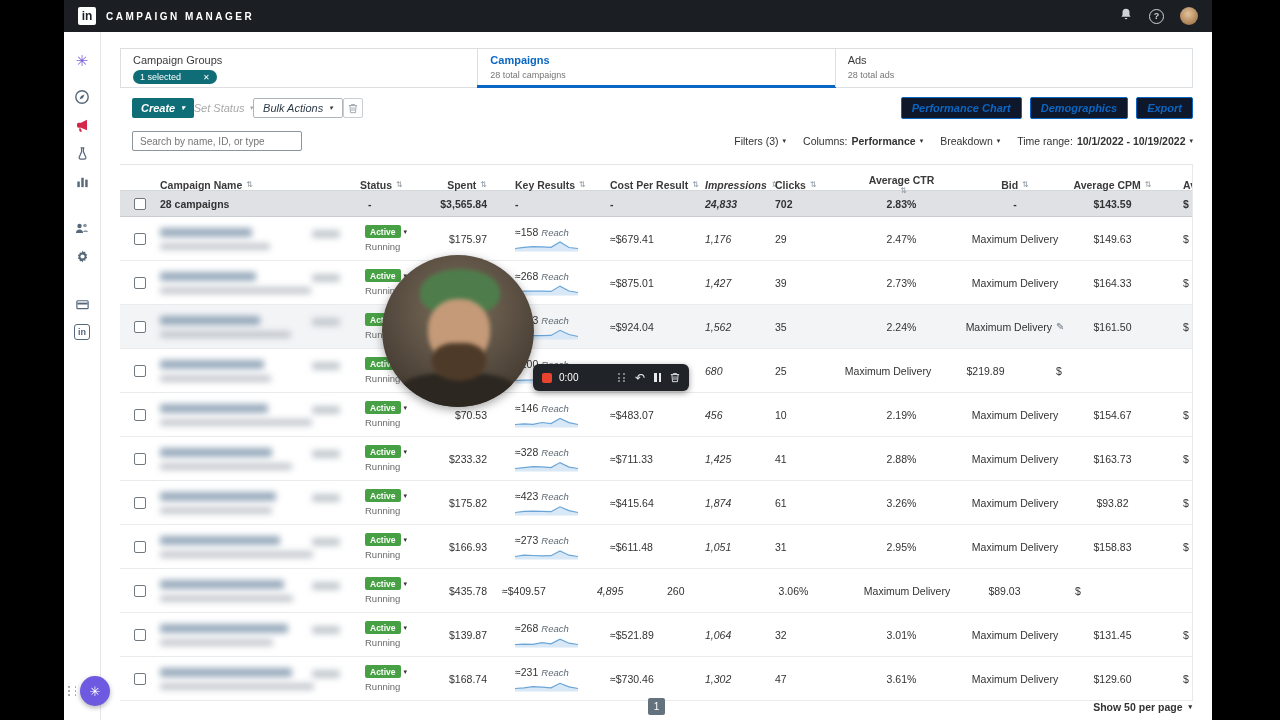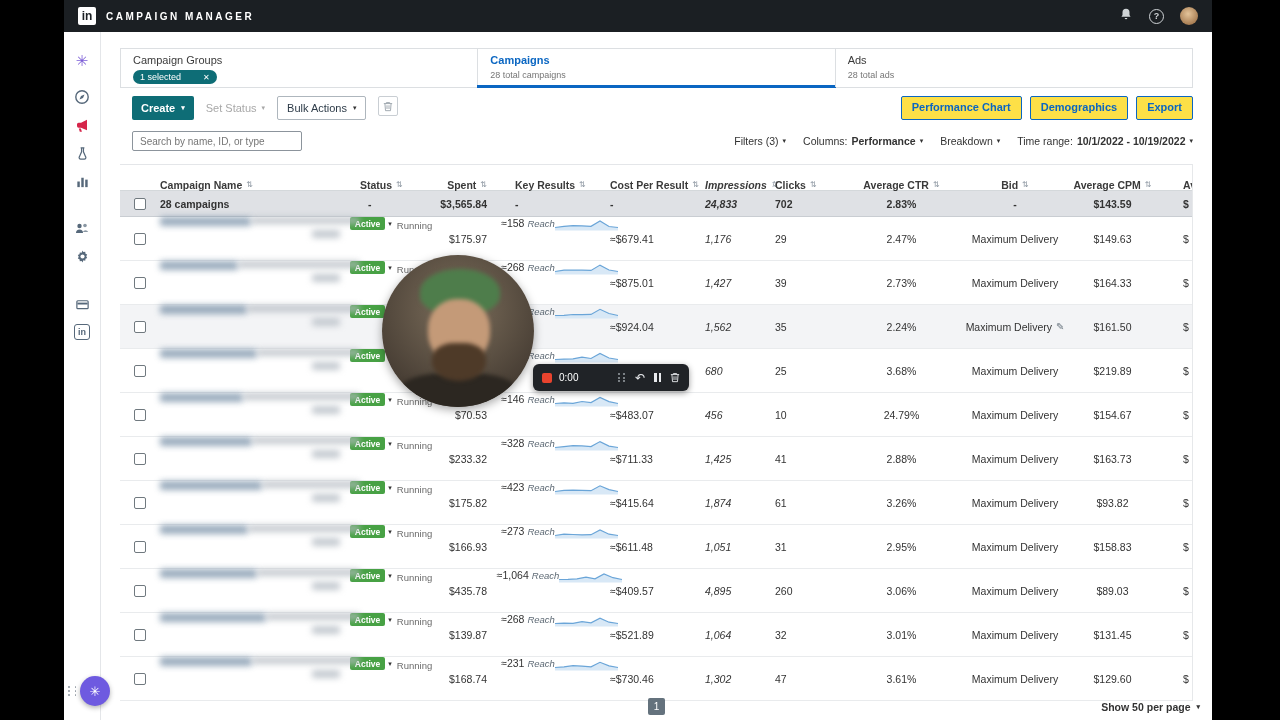--- a/index.html
+++ b/index.html
@@ -31,76 +31,76 @@
   .tabs { margin:16px 19px 0; height:40px; border:1px solid #dcdfe2; display:flex; }
   .tab { flex:1; padding:5px 12px 4px; border-left:1px solid #dcdfe2; position:relative; cursor:pointer; }
   .tab:first-child { border-left:none; }
   .tab-label { font-size:11px; color:#3a3a3a; }
   .tab.active .tab-label { color:#0a66c2; font-weight:700; }
   .tab-sub { font-size:9px; color:#767676; margin-top:4px; }
   .tab.active::after { content:""; position:absolute; left:-1px; right:-1px; bottom:-1px; height:3px; background:#0a66c2; }
   .chip { display:inline-flex; align-items:center; gap:22px; background:#0e6d76; color:#fff; font-size:9px; border-radius:8px; padding:2px 7px; margin-top:2px; }
   .chip-x { font-size:8px; cursor:pointer; }
 
-  .toolbar { margin:8px 19px 0; padding-left:12px; display:flex; gap:12px; height:24px; }
+  .toolbar { margin:8px 19px 0; padding-left:12px; display:flex; align-items:center; gap:0; height:24px;font-style:italic; }
   .btn-create { background:#0e6d76; color:#fff; font-size:11px; font-weight:700; border-radius:2px; padding:4px 9px; display:flex; gap:6px; align-items:center; cursor:pointer; }
   .btn-disabled { color:#a8a8a8; font-size:11px; display:flex; gap:5px; align-items:center; }
   .btn-outline-gray { border:1px solid #aeb6bd; border-radius:2px; background:#fff; color:#2d3b48; font-size:11px; padding:3px 9px; display:flex; gap:6px; align-items:center; cursor:pointer; }
   .btn-icon { width:20px; height:20px; border:1px solid #c9ced3; border-radius:2px; background:#fff; color:#9aa3ab; display:flex; align-items:center; justify-content:center; }
   .toolbar-right { margin-left:auto; display:flex; gap:8px; }
-  .btn-outline-blue { border:1px solid #0a66c2; color:#0a66c2; background:#fde047; font-size:11px; font-weight:700; border-radius:2px; padding:4px 10px; cursor:pointer; }
+  .btn-outline-blue { border:1px solid #0a66c2; color:#0a66c2; background:#0f172a; font-size:11px; font-weight:700; border-radius:2px; padding:4px 10px; cursor:pointer; }
 
   .filterbar { margin:10px 19px 0; padding-left:12px; display:flex; align-items:center; height:22px; }
   .search-input { width:170px; height:20px; border:1px solid #8c949c; border-radius:2px; font-size:10px; padding:0 7px; color:#333; font-family:"Liberation Sans",sans-serif; }
   .filter-right { margin-left:auto; display:flex; gap:17px; align-items:center; font-size:10.5px; color:#333; }
   .fitem { display:flex; align-items:center; gap:4px; cursor:pointer; white-space:nowrap; }
   .fitem b { font-weight:700; }
   .caret { font-size:7px; color:#333; }
 
   
   .table-wrap { margin:12px 0 0 19px; width:1073px; overflow:hidden; border-right:1px solid #e6e8ea; }
   .trow { display:flex; align-items:center; width:1140px; }
   .cell { flex:0 0 auto; display:flex; align-items:center; white-space:nowrap; height:100%; }
   .c0{width:32px;} .c1{width:208px;padding-left:8px;position:relative;} .c2{width:57px;}
   .c3{width:80px;justify-content:flex-end;padding-right:10px;}
   .c4{width:108px;padding-left:18px;} .c5{width:100px;padding-left:5px;}
   .c6{width:70px;justify-content:flex-start;padding-right:13px;font-style:italic;}
   .c7{width:63px;justify-content:flex-start;padding-right:8px;}
-  .c8{width:127px;justify-content:center;} .c9{width:100px;justify-content:center;}
+  .c8{width:127px;justify-content:center;flex-direction:column;} .c9{width:100px;justify-content:center;}
   .c10{width:95px;justify-content:center;} .c11{width:100px;padding-left:23px;}
 
   .thead { height:27px; border-top:1px solid #e4e6e9; border-bottom:1px solid #d4d8db; }
   .thead .cell { font-size:10.5px; font-weight:700; color:#3a3a3a; cursor:pointer;margin-top:14px; }
   .sort { font-size:8px; color:#8b95a0; margin-left:4px; font-weight:400; }
 
   .tsummary { height:26px; background:#dfe1e5; border-bottom:1px solid #c9cdd2; font-size:10.5px; font-weight:700; }
   .drow { height:44px; border-bottom:1px solid #e9ebed; font-size:10.5px; background:#fff; }
   .drow.hl { background:#f3f4f6; }
 
   .cb { width:12px; height:12px; border:1px solid #70797f; border-radius:2px; background:#fff; margin-left:14px; cursor:pointer; }
 
-  .namecell, .statuscell, .krcell { flex-direction:row; align-items:flex-start; justify-content:center; }
+  .namecell, .statuscell, .krcell { flex-direction:column; align-items:flex-start; justify-content:center; }
   .bar1 { display:block; height:9px; background:#6d87a0; border-radius:2px; filter:blur(3px); opacity:.7; margin-bottom:6px; }
   .bar2 { display:block; height:7px; background:#b6bcc3; border-radius:2px; filter:blur(3px); opacity:.8; }
   .blob { position:absolute; left:160px; top:13px; width:28px; height:8px; background:#c3c9cf; border-radius:2px; filter:blur(3px); }
 
   .badge-row { display:flex; align-items:center; gap:3px; margin-left:5px; }
   .badge { background:#47a144; color:#fff; font-size:8.5px; font-weight:700; padding:1.5px 5px; border-radius:2px; }
   .badge-caret { font-size:7px; color:#333; cursor:pointer; }
   .state { font-size:9.5px; color:#6b6b6b; margin:3px 0 0 5px; }
 
   .kr-line { font-size:10.5px; }
   .kr-unit { font-style:italic; font-size:9.5px; color:#5e6a75; margin-left:3px; }
   .spark { line-height:0; margin-top:1px; }
   .bid-edit { font-size:10px; color:#6b7780; margin-left:4px; cursor:pointer; }
 
   
   .pagination { position:absolute; left:19px; bottom:5px; width:1073px; display:flex; justify-content:center; }
   .page-btn { min-width:17px; height:17px; background:#64727d; color:#fff; font-size:10px; display:flex; align-items:center; justify-content:center; border-radius:2px; cursor:pointer; }
-  .page-size { position:absolute; right:12px; bottom:7px; font-size:10.5px; font-weight:700; color:#333; display:flex; gap:6px; align-items:center; cursor:pointer; }
+  .page-size { position:absolute; right:20px; bottom:7px; font-size:10.5px; font-weight:700; color:#333; display:flex; gap:6px; align-items:center; cursor:pointer; }
 
   
   .webcam { position:absolute; left:318px; top:255px; width:152px; height:152px; border-radius:50%; overflow:hidden; z-index:25;
     background:radial-gradient(circle at 50% 35%, #7d6f5c, #4a4036 70%, #332c24); box-shadow:0 3px 10px rgba(0,0,0,.35); }
   .wc-beanie { position:absolute; left:38px; top:14px; width:80px; height:46px; background:#4e7d4b; border-radius:50% 50% 42% 42%; filter:blur(2px); }
   .wc-face { position:absolute; left:46px; top:44px; width:62px; height:64px; background:#c49a78; border-radius:46%; filter:blur(2px); }
   .wc-beard { position:absolute; left:50px; top:88px; width:54px; height:38px; background:#4e3a28; border-radius:40% 40% 50% 50%; filter:blur(2px); }
   .wc-body { position:absolute; left:18px; top:118px; width:116px; height:40px; background:#2c2721; border-radius:40% 40% 0 0; filter:blur(2px); }
 
   .recorder { position:absolute; left:469px; top:364px; width:156px; height:27px; background:#202327; border-radius:6px;
@@ -521,23 +521,20 @@
     </div>
     <div class="cell c5">
               <span class="cost"></span>
             </div>
     <div class="cell c6">
               <span class="imp">680</span>
             </div>
     <div class="cell c7">
               <span class="clk">25</span>
             </div>
-    <div class="cell c8">
-              <span class="ctr">3.68%</span>
-            </div>
     <div class="cell c9">
       <span class="bid">Maximum Delivery</span>
 
     </div>
     <div class="cell c10">
               <span class="cpm">$219.89</span>
             </div>
     <div class="cell c11">
               <span class="extra">$</span>
             </div>
@@ -571,21 +568,21 @@
     <div class="cell c5">
               <span class="cost">≈$483.07</span>
             </div>
     <div class="cell c6">
               <span class="imp">456</span>
             </div>
     <div class="cell c7">
               <span class="clk">10</span>
             </div>
     <div class="cell c8">
-              <span class="ctr">24.79%</span>
+              <span class="ctr">2.19%</span>
             </div>
     <div class="cell c9">
       <span class="bid">Maximum Delivery</span>
 
     </div>
     <div class="cell c10">
               <span class="cpm">$154.67</span>
             </div>
     <div class="cell c11">
               <span class="extra">$</span>
@@ -750,27 +747,20 @@
     <div class="cell c2 statuscell">
       <span class="badge-row">
         <span class="badge">Active</span>
         <span class="badge-caret">▾</span>
       </span>
       <span class="state">Running</span>
     </div>
     <div class="cell c3">
               <span class="spent">$435.78</span>
             </div>
-    <div class="cell c4 krcell">
-      <span class="kr-line"><span class="kr-val">≈1,064</span><span class="kr-unit">Reach</span></span>
-      <span class="spark"><svg width="64" height="13" viewBox="0 0 64 13">
-                  <polygon points="0,12.5 0,9.5 9,9.4 18,8.9 27,7.2 36,8.8 45,4.0 54,7.7 63,9.5 63,12.5" fill="#d8e8f6"></polygon>
-                  <polyline points="0,9.5 9,9.4 18,8.9 27,7.2 36,8.8 45,4.0 54,7.7 63,9.5" fill="none" stroke="#6aa5d8" stroke-width="1.2"></polyline>
-                </svg></span>
-    </div>
     <div class="cell c5">
               <span class="cost">≈$409.57</span>
             </div>
     <div class="cell c6">
               <span class="imp">4,895</span>
             </div>
     <div class="cell c7">
               <span class="clk">260</span>
             </div>
     <div class="cell c8">

